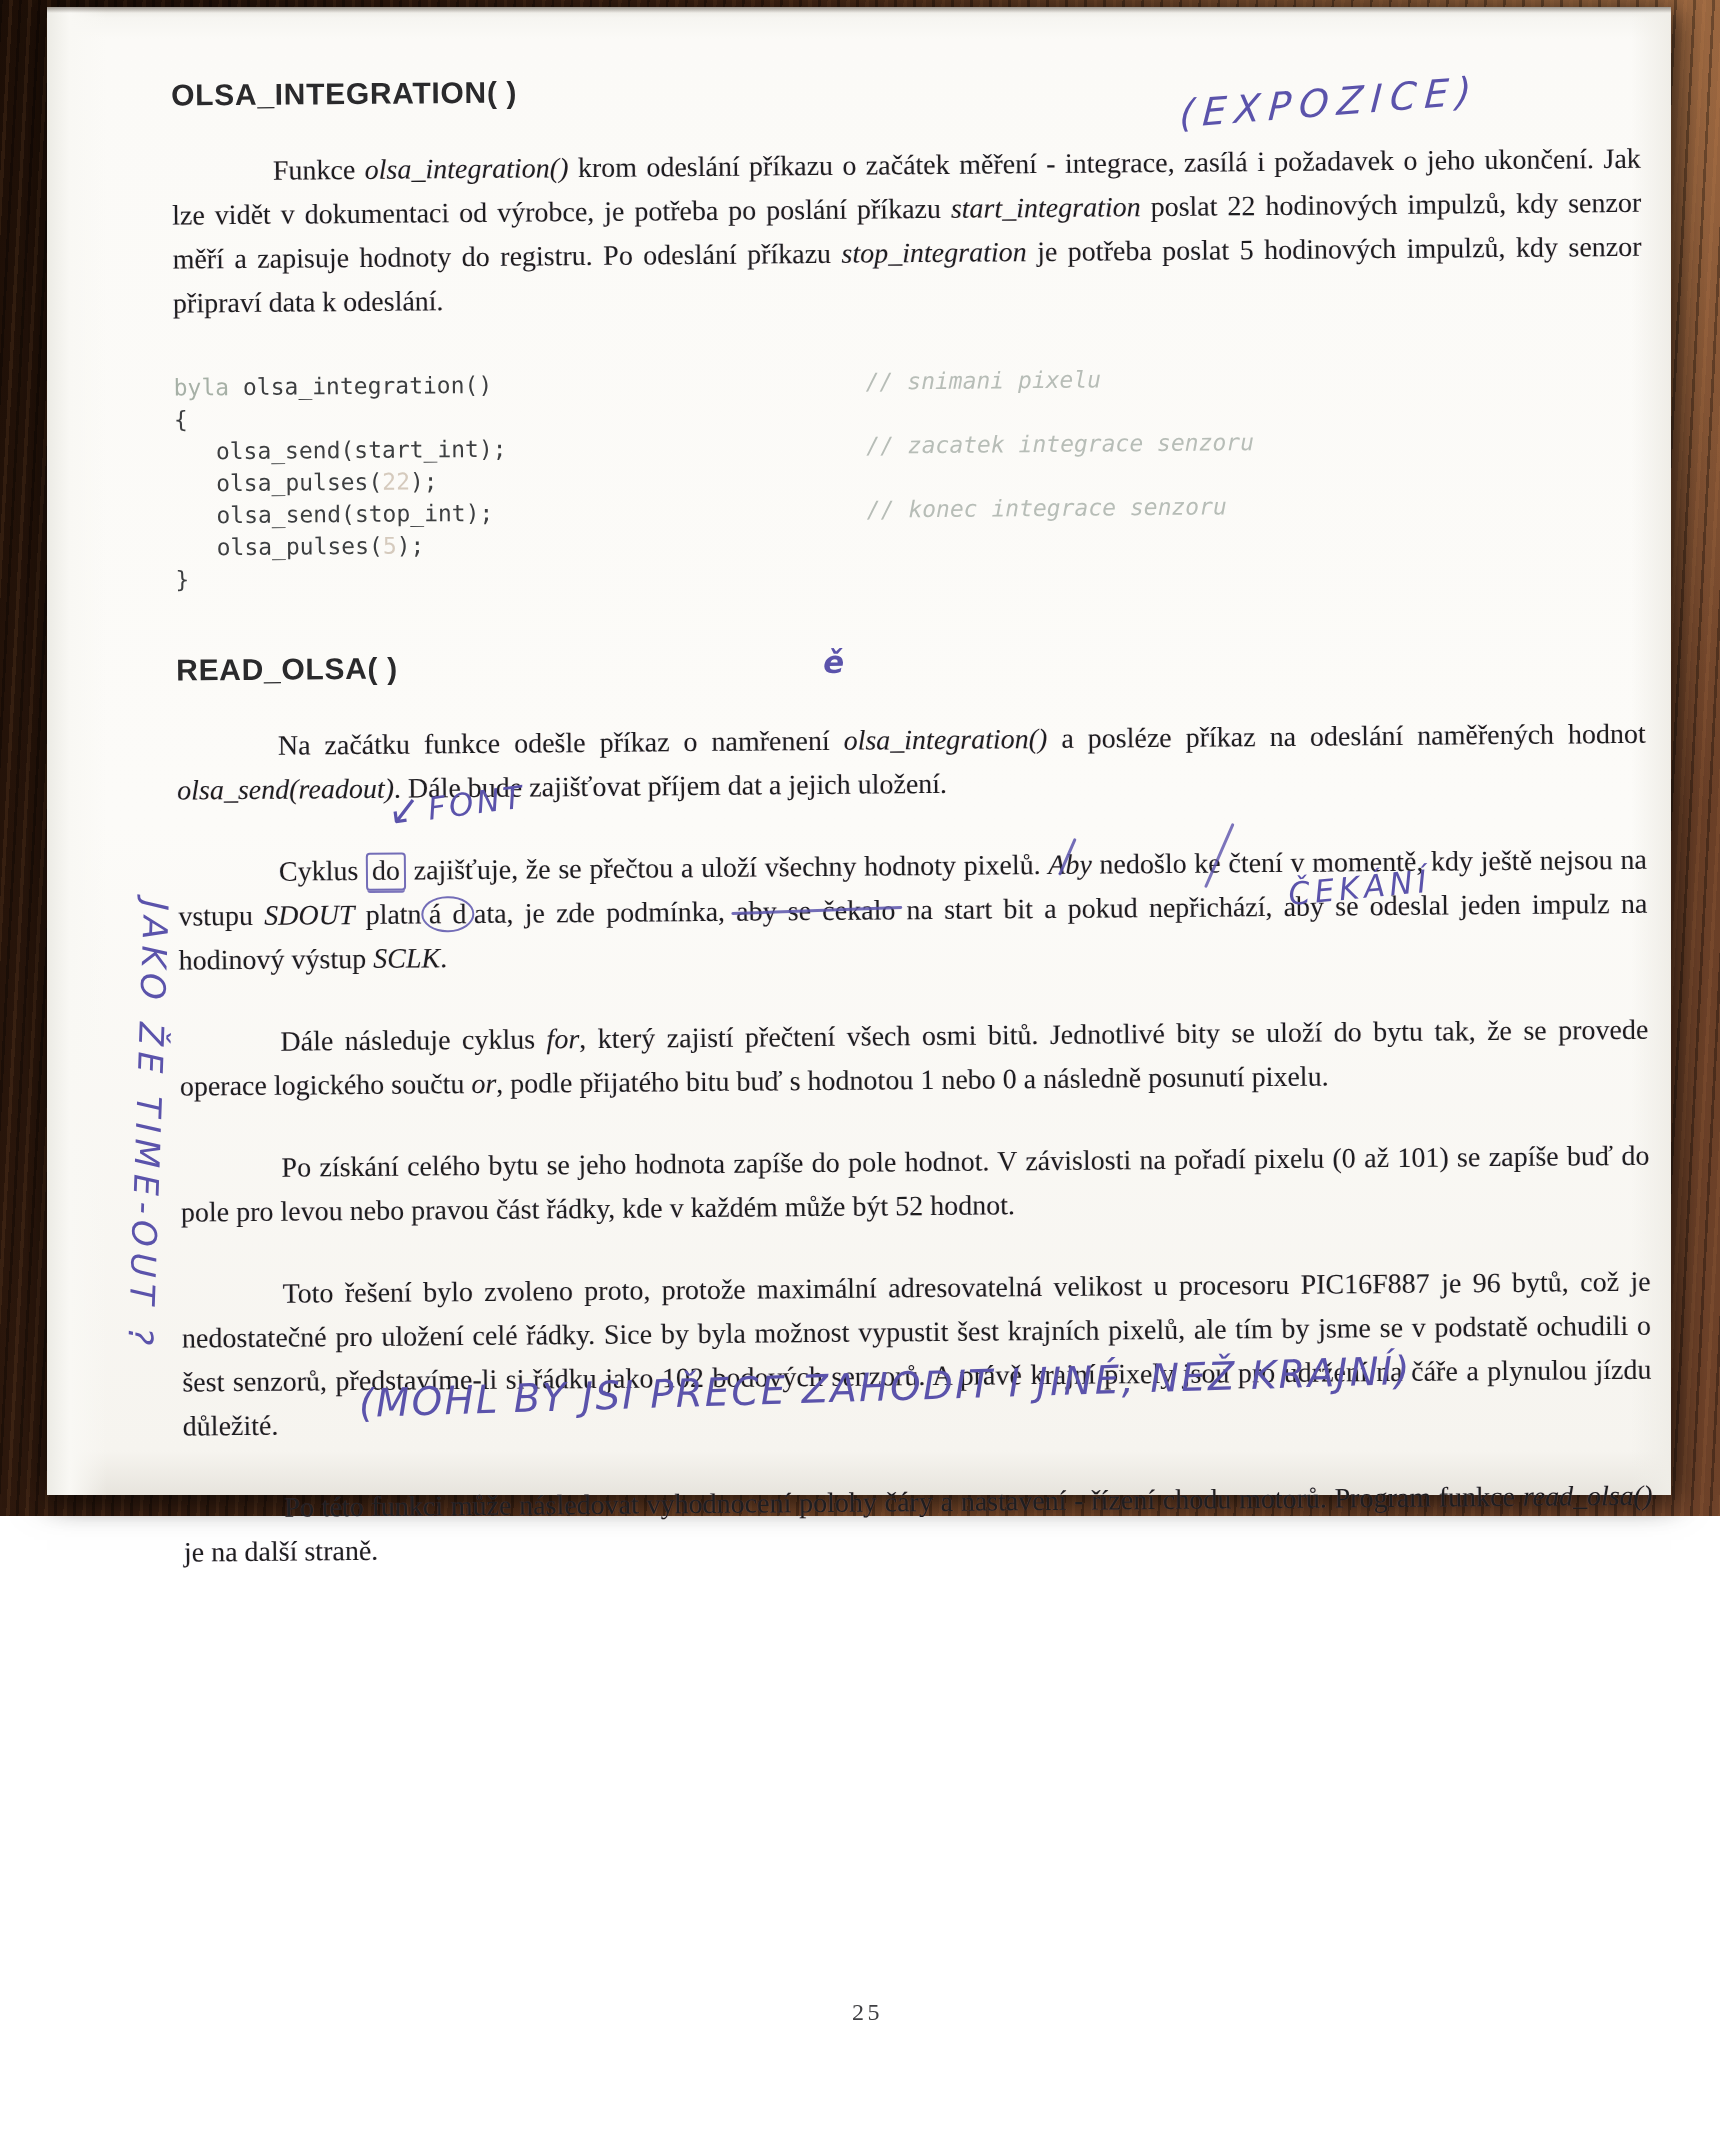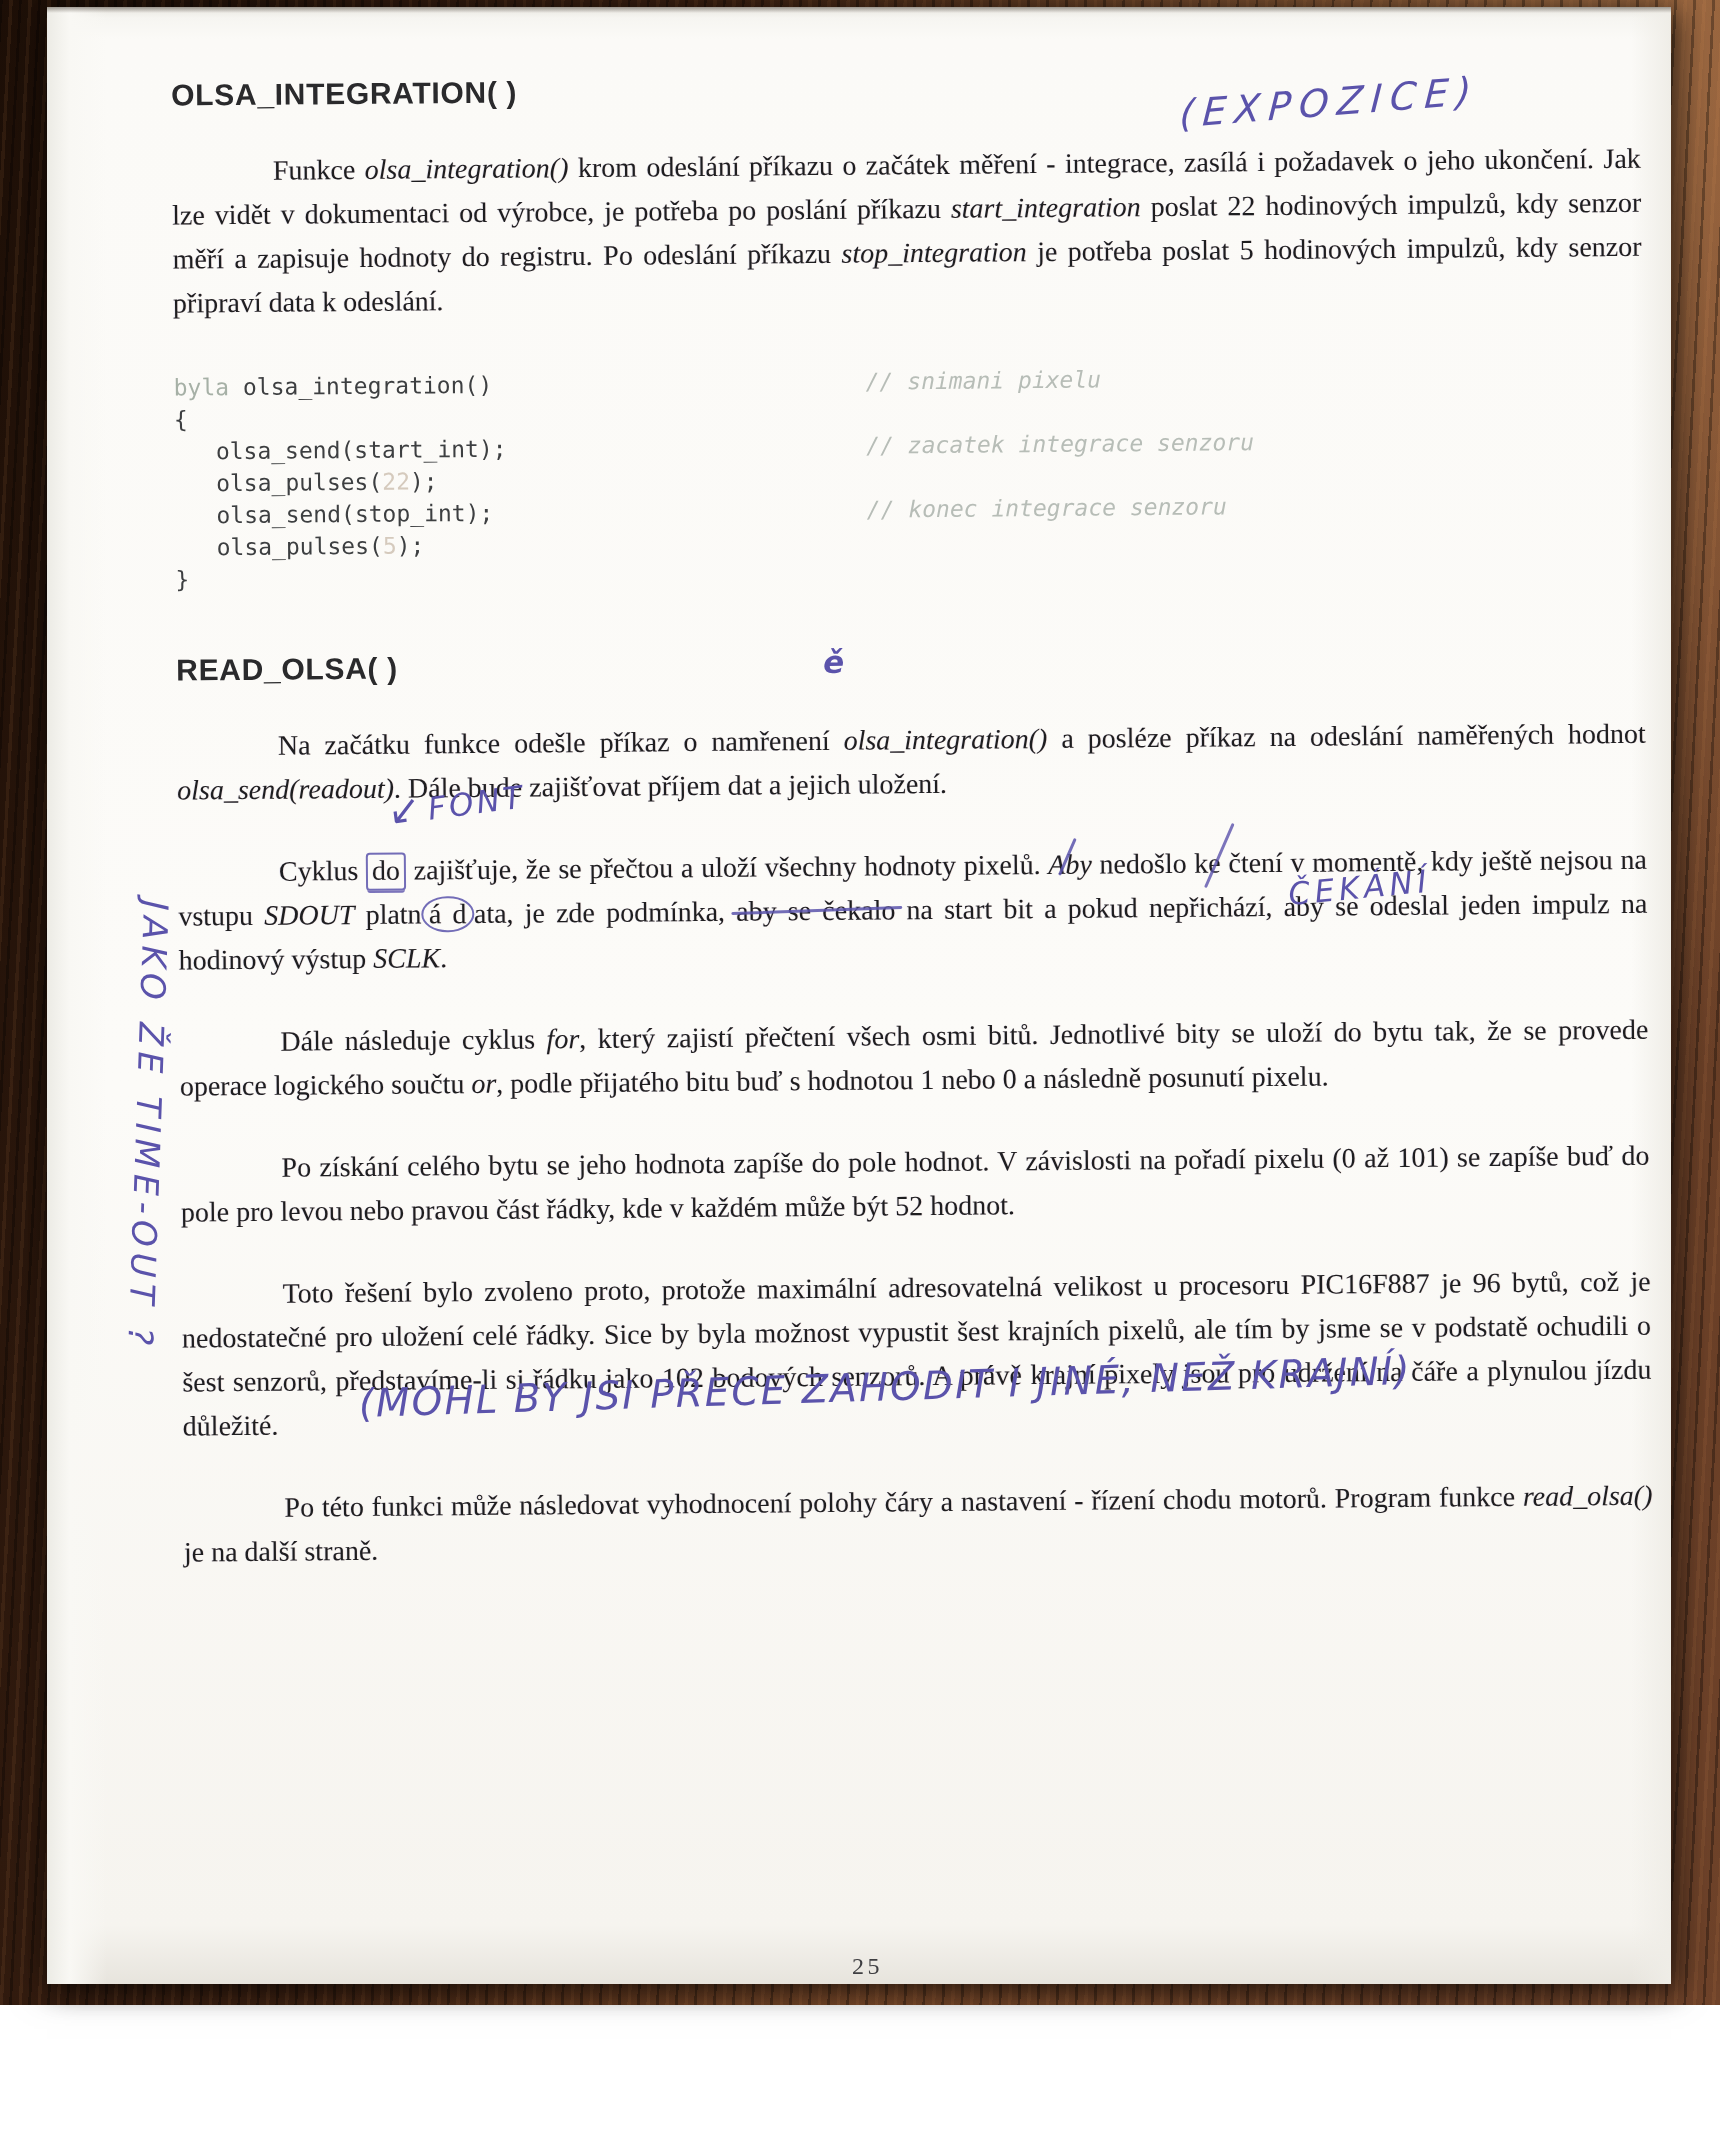--- a/index.html
+++ b/index.html
@@ -1,16 +1,16 @@
 <!DOCTYPE html>
 <html style="font-size:10.8px"><head>
 <meta charset="utf-8">
 <style>
   html,body{margin:0;padding:0;width:1721px;height:2151px;overflow:hidden;}
-  .scene{position:relative;width:1721px;height:2005px;}
+  .scene{position:relative;width:1721px;height:1516px;}
 
   
   .wood{position:absolute;inset:0;
     background:
       radial-gradient(ellipse at 92% 0%, rgba(216,152,96,.55), transparent 38%),
       radial-gradient(ellipse at 50% 100%, rgba(190,120,70,.35), transparent 45%),
       linear-gradient(100deg,#1d0f07 0%,#351d10 20%,#4a2916 45%,#5c3620 70%,#6f432a 100%);}
   .wood::before{content:'';position:absolute;inset:0;
     background:repeating-linear-gradient(93deg,
       rgba(0,0,0,.30) 0 2.7px, rgba(0,0,0,0) 2.7px 9.4px,
@@ -64,21 +64,21 @@
   .hw-font{left:210px;top:704px;font-size:31px;letter-spacing:3.4px;transform:rotate(-7deg);}
   .hw-font .arr{font-size:39px;font-style:normal;margin-right:4px;}
   .hw-cekani{left:1110px;top:801px;font-size:31px;letter-spacing:4.7px;transform:rotate(-5deg);}
   .hw-mohl{left:176px;top:1292px;font-size:39px;letter-spacing:2px;transform:rotate(-1.3deg);}
   .hw-margin{left:129px;top:894px;font-size:34px;letter-spacing:6px;
     transform:rotate(92deg);transform-origin:0 0;}
   .pen-stroke{position:absolute;left:1040px;top:751px;width:2.7px;height:70px;
     background:rgba(91,83,171,.8);border-radius:2.7px;transform:rotate(24deg);}
 
   
-  .page-num{position:absolute;left:805px;top:1946px;
+  .page-num{position:absolute;left:805px;top:1992px;
     font:24px "Liberation Serif", serif;color:#3f3f42;letter-spacing:3.4px;}
 </style>
 </head>
 <body>
 
 <div class="scene">
   <div class="wood"></div>
 
   <div class="paper">
 

